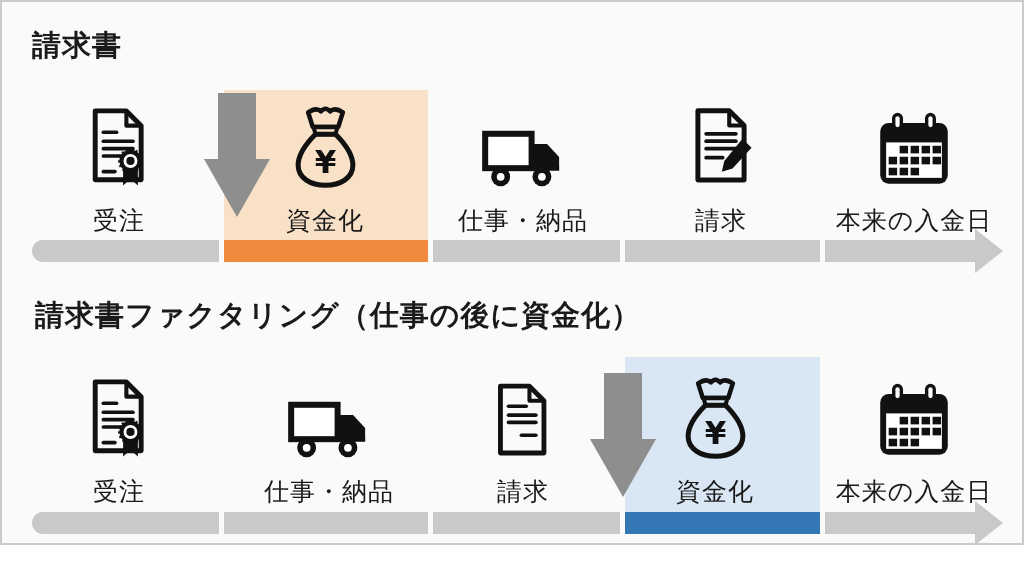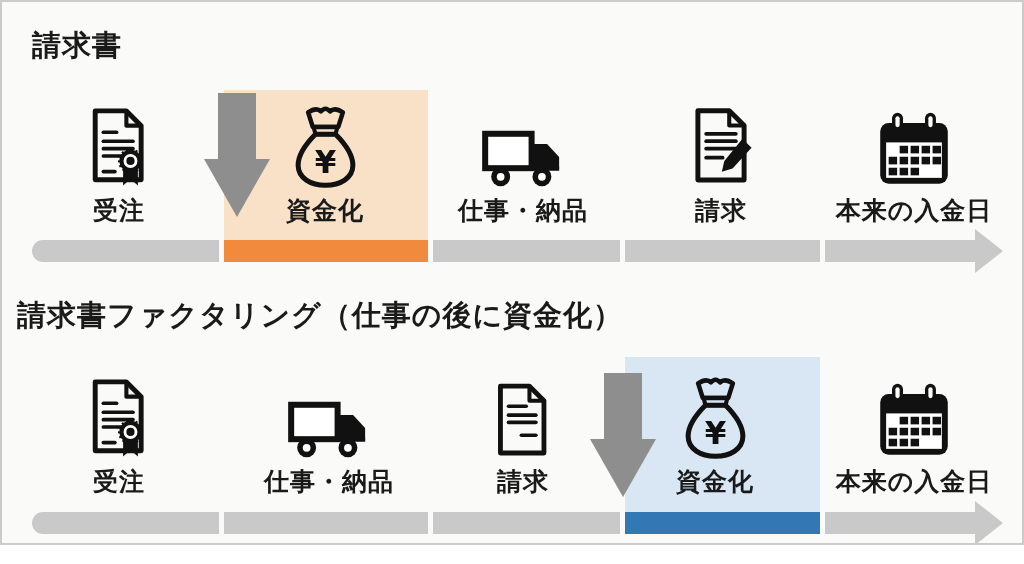--- a/index.html
+++ b/index.html
@@ -3,40 +3,40 @@
 <meta charset="utf-8">
 <style>
   html,body{margin:0;padding:0;background:#fff;}
   body{font-family:"DejaVu Sans","Liberation Sans",sans-serif;color:var(--text,#1a1a1a);}
   .canvas{position:relative;width:1024px;height:545px;background:var(--background,#fafaf8);
           border:2px solid var(--border,#cbcbc9);box-sizing:border-box;overflow:hidden;}
 
   .title{position:absolute;font-size:29px;font-weight:800;letter-spacing:1px;white-space:nowrap;color:var(--text,#1a1a1a);}
   .corner-label{left:30px;top:24px;}
   .row1-title{left:204px;top:24px;}
-  .row2-title{left:15px;top:294px;}
+  .row2-title{left:33px;top:294px;}
 
   .highlight{position:absolute;z-index:1;}
   .highlight.orange{left:222px;top:88px;width:204px;height:150px;background:var(--orange-light,#f9e1c8);}
   .highlight.blue{left:623px;top:355px;width:195px;height:155px;background:var(--blue-light,#d8e7f3);}
 
   .timeline{position:absolute;left:30px;width:971px;height:22px;display:flex;gap:5px;z-index:2;}
   .timeline.row1{top:238px;}
   .timeline.row2{top:510px;}
   .seg{flex:none;height:22px;background:var(--bar-gray,#c9c9c9);}
   .seg.first{border-radius:11px 0 0 11px;}
   .seg.accent-orange{background:var(--orange-accent,#f18a3c);}
   .seg.accent-blue{background:var(--blue-accent,#3377b5);}
   .seg.last{position:relative;}
   .seg.last::after{content:"";position:absolute;right:-28px;top:-11px;width:0;height:0;
     border-left:28px solid var(--bar-gray,#c9c9c9);border-top:22px solid transparent;border-bottom:22px solid transparent;}
 
   .step{position:absolute;width:200px;z-index:3;text-align:center;}
   .step .icon-area{height:95px;display:flex;align-items:flex-end;justify-content:center;color:var(--icon-black,#111);}
-  .step .step-label{margin-top:5px;font-size:25px;font-weight:700;letter-spacing:1px;white-space:nowrap;color:var(--text,#1a1a1a);}
+  .step .step-label{margin-top:15px;font-size:25px;font-weight:400;letter-spacing:1px;white-space:nowrap;color:var(--text,#1a1a1a);}
   .row1-steps .step{top:92px;}
   .row2-steps .step{top:363px;}
 
   .down-arrow{position:absolute;z-index:3;color:var(--arrow-gray,#8e8e8e);}
   .down-arrow.a1{left:202px;top:91px;}
   .down-arrow.a2{left:588px;top:371px;}
   svg{display:block;}
 </style>
 </head>
 <body>

